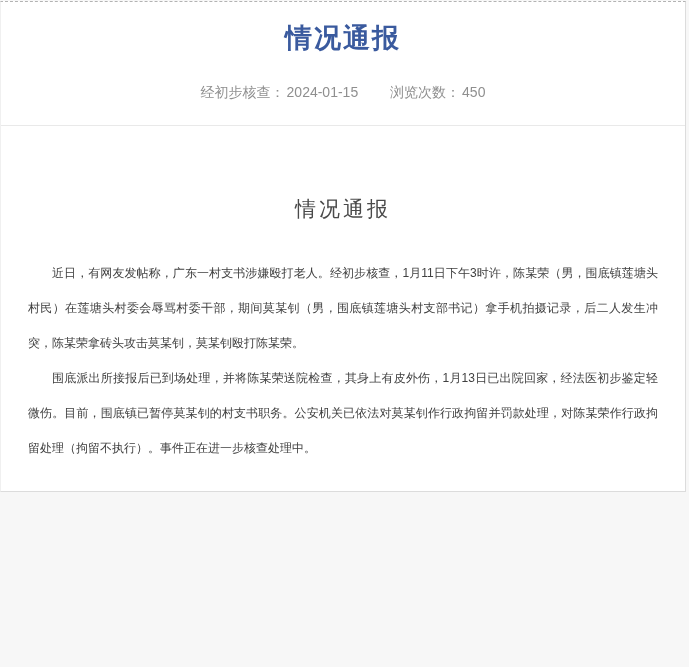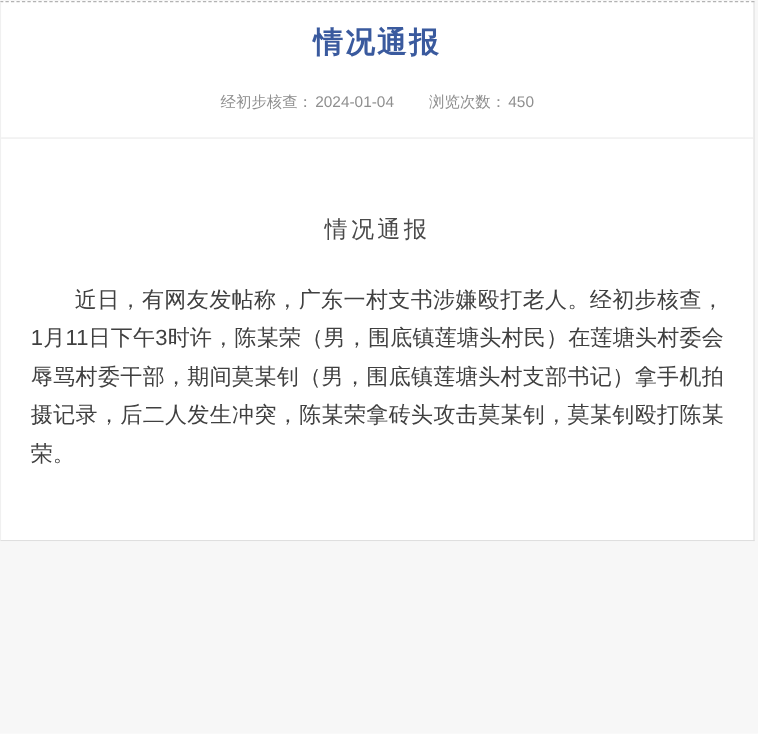--- a/index.html
+++ b/index.html
@@ -50,21 +50,21 @@
     font-weight: 500;
     letter-spacing: 3px;
     color: #4a4a4a;
   }
   .article-body {
     margin-top: 32px;
     padding: 0 27px;
   }
   .article-body p {
     margin: 0;
-    font-size: 20px;
+    font-size: 12px;
     line-height: 35px;
     color: #404040;
     text-align: justify;
     text-indent: 2em;
   }
   .article-footer {
     margin-top: 56px;
     padding: 0 27px;
     text-align: left;
     font-size: 16px;
@@ -73,28 +73,29 @@
   }
 </style>
 </head>
 <body>
 
 <div class="page">
 
   <div class="doc-header">
     <h1 class="doc-title">情况通报</h1>
     <div class="doc-meta">
-      <span class="meta-label">经初步核查：</span><span class="meta-value">2024-01-04</span>
+      <span class="meta-label">经初步核查：</span><span class="meta-value">2024-01-15</span>
       <span class="meta-views-label">浏览次数：</span><span class="meta-value">450</span>
     </div>
   </div>
 
   <h2 class="article-heading">情况通报</h2>
 
   <div class="article-body">
     <p>近日，有网友发帖称，广东一村支书涉嫌殴打老人。经初步核查，1月11日下午3时许，陈某荣（男，围底镇莲塘头村民）在莲塘头村委会辱骂村委干部，期间莫某钊（男，围底镇莲塘头村支部书记）拿手机拍摄记录，后二人发生冲突，陈某荣拿砖头攻击莫某钊，莫某钊殴打陈某荣。</p>
+    <p>围底派出所接报后已到场处理，并将陈某荣送院检查，其身上有皮外伤，1月13日已出院回家，经法医初步鉴定轻微伤。目前，围底镇已暂停莫某钊的村支书职务。公安机关已依法对莫某钊作行政拘留并罚款处理，对陈某荣作行政拘留处理（拘留不执行）。事件正在进一步核查处理中。</p>
   </div>
 
   <div class="article-footer">
     <div>罗定市围底镇人民政府</div>
   </div>
 
 </div>
 
 </body></html>

